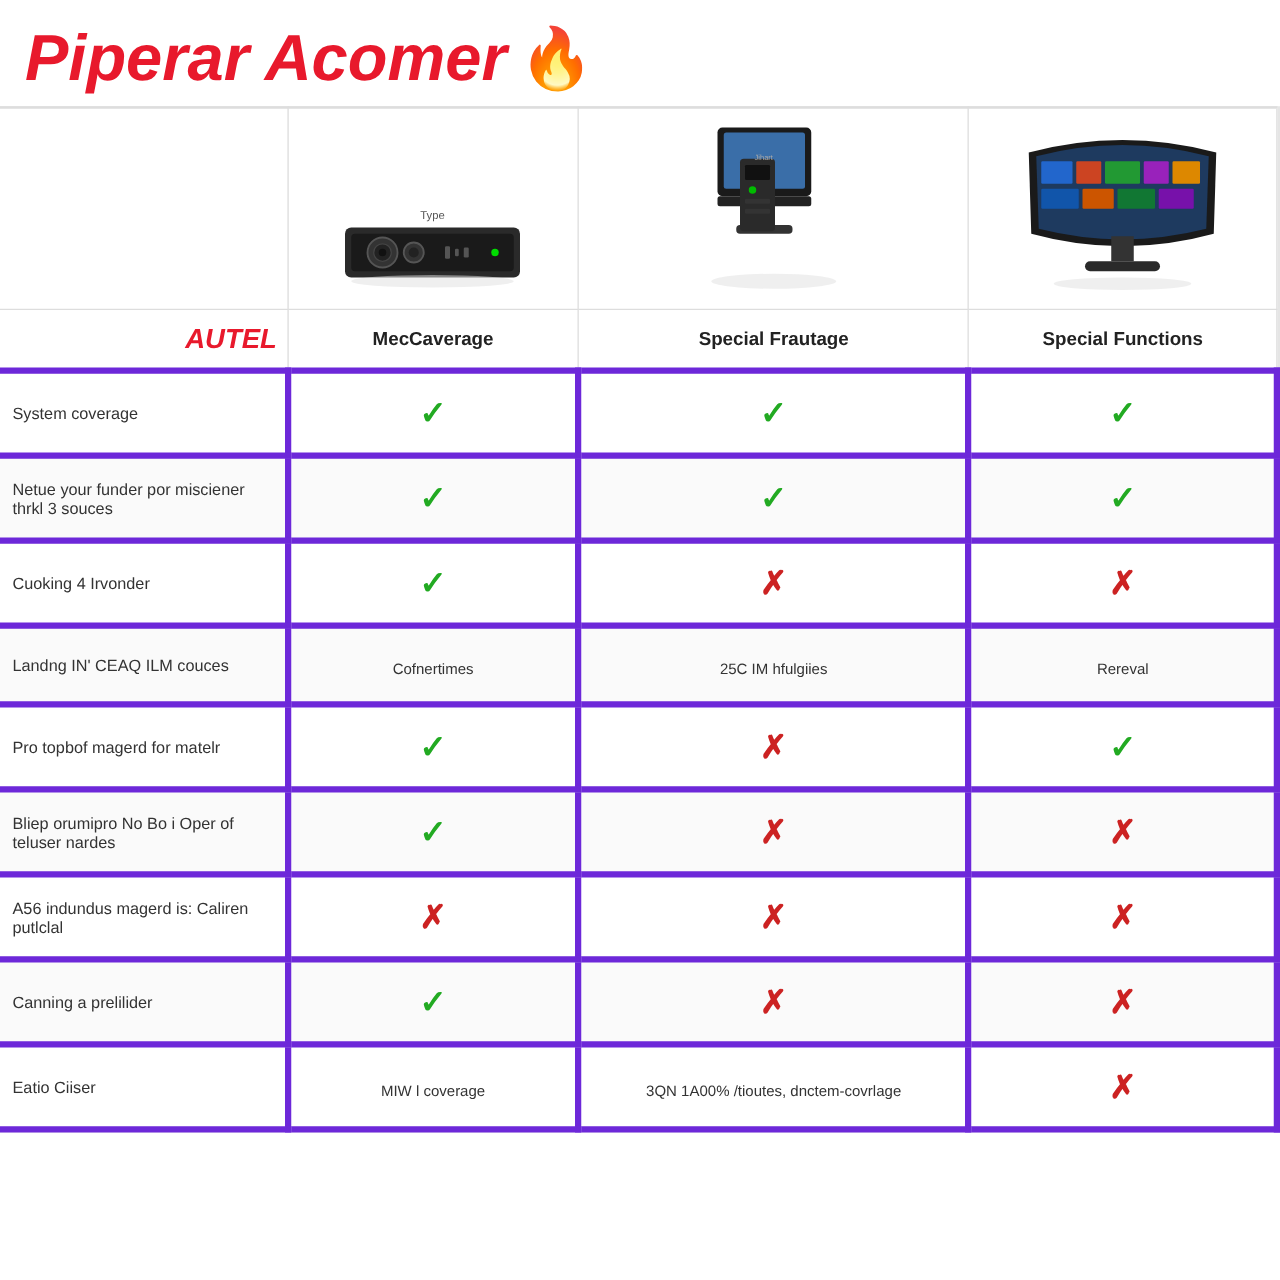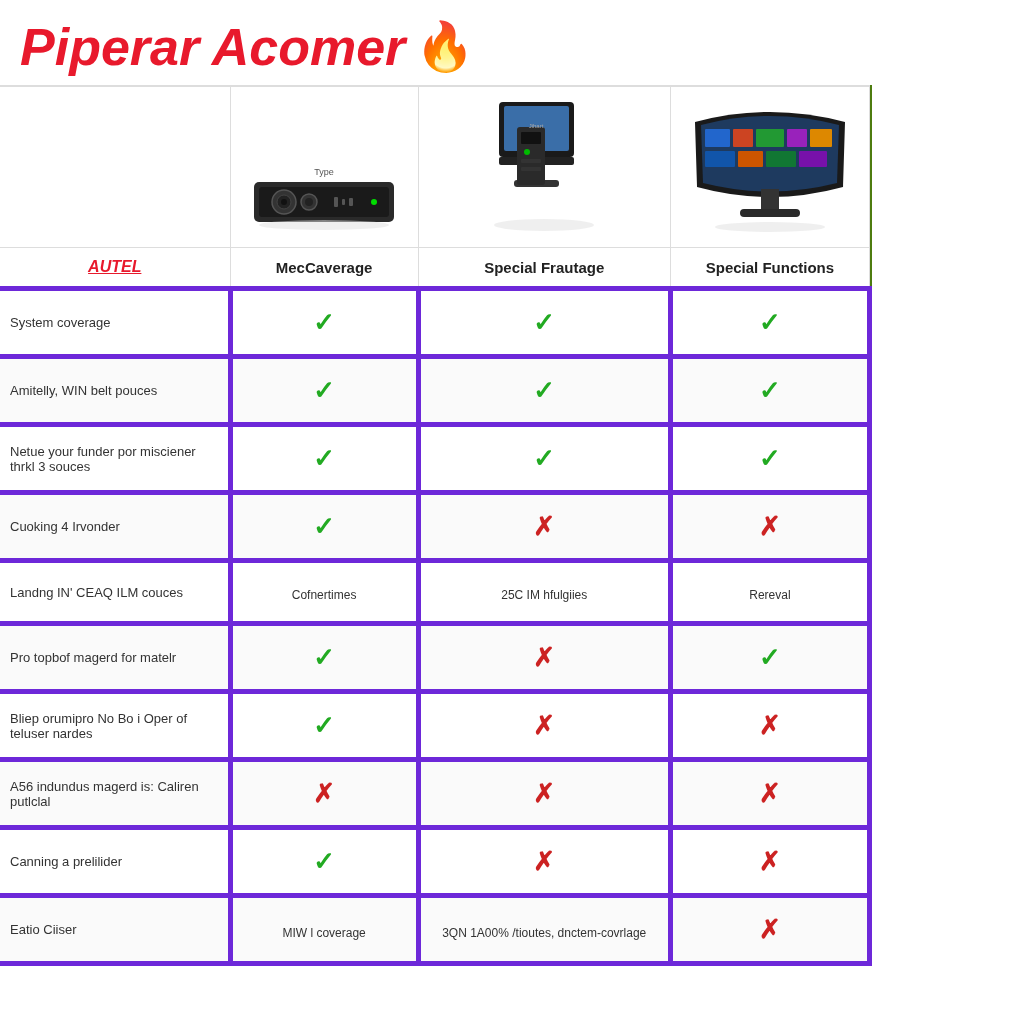--- a/index.html
+++ b/index.html
@@ -4,22 +4,22 @@
   <style>
     * { box-sizing: border-box; margin: 0; padding: 0; }
     body {
       font-family: Arial, sans-serif;
       background: #fff;
       width: 1024px;
       min-height: 1024px;
       overflow-x: hidden;
     }
     .page-wrapper {
-      width: 872px;
-      background: #4d7c0f;
+      width: 1024px;
+      background: #e5e5e5;
       padding: 0;
     }
     .header {
       padding: 18px 20px 10px 20px;
       background: #fff;
       display: flex;
       align-items: center;
       gap: 10px;
     }
     .header-title {
@@ -53,27 +53,26 @@
       border: 1px solid #ddd;
       padding: 10px 8px;
       text-align: center;
       font-size: 15px;
       font-weight: 600;
       color: #222;
       background: #fff;
       vertical-align: middle;
     }
     .col-header-row td:first-child {
-      text-align: center;
-      font-size: 16px;
+      text-align: right;
+      font-size: 22px;
       font-weight: 900;
       color: #e8192c;
       font-style: italic;
       border-left: none;
-      text-decoration: underline;
     }
     
     .data-row td {
       border: 5px solid #6d28d9;
       padding: 16px 10px;
       vertical-align: middle;
       font-size: 13.5px;
       color: #222;
       background: #fff;
     }
@@ -215,26 +214,20 @@
 
     </tbody>
       <tbody id="table-body">
     <tr class="data-row">
           <td>System coverage</td>
           <td><span class="check">✓</span></td>
           <td><span class="check">✓</span></td>
           <td><span class="check">✓</span></td>
         </tr>
         <tr class="data-row">
-          <td>Amitelly, WIN belt pouces</td>
-          <td><span class="check">✓</span></td>
-          <td><span class="check">✓</span></td>
-          <td><span class="check">✓</span></td>
-        </tr>
-        <tr class="data-row">
           <td>Netue your funder por misciener thrkl 3 souces</td>
           <td><span class="check">✓</span></td>
           <td><span class="check">✓</span></td>
           <td><span class="check">✓</span></td>
         </tr>
         <tr class="data-row">
           <td>Cuoking 4 Irvonder</td>
           <td><span class="check">✓</span></td>
           <td><span class="cross">✗</span></td>
           <td><span class="cross">✗</span></td>

